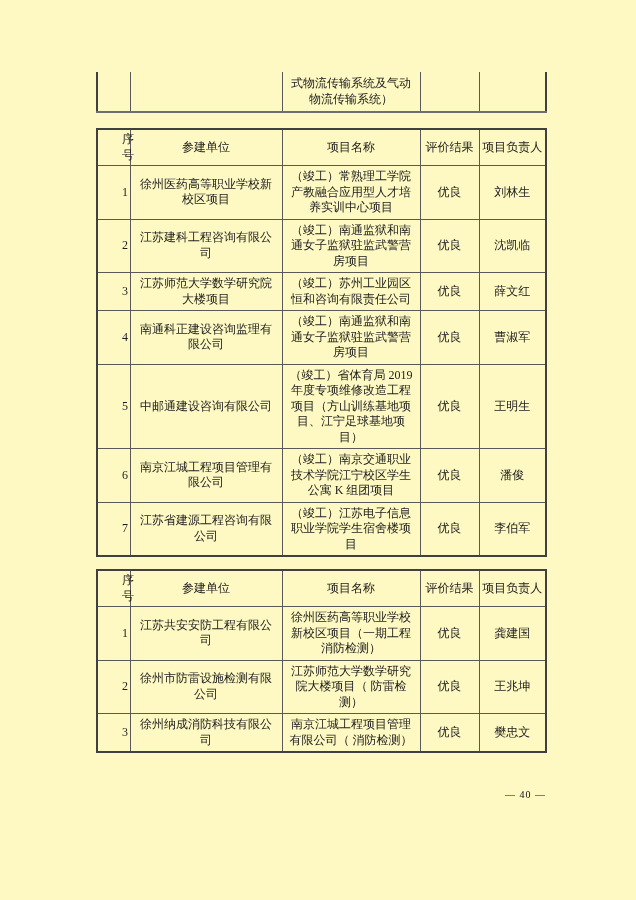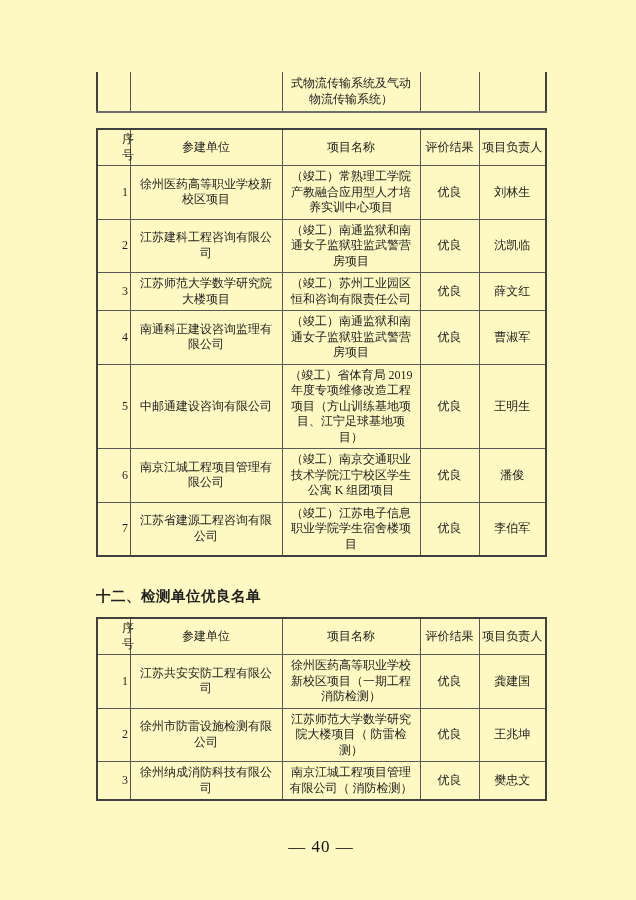--- a/index.html
+++ b/index.html
@@ -64,22 +64,22 @@
     letter-spacing: 0.5px;
     margin: 0;
   }
   .h11 { margin-top: 15px; }
   .h12 { margin-top: 30px; }
   .t1 { margin-top: 15px; }
   .t2 { margin-top: 12px; }
   
   .page-number {
     margin-top: 36px;
-    text-align: center;
-    font-size: 17px;
+    text-align: right;
+    font-size: 10px;
     color: #111111;
     letter-spacing: 1px;
   }
 </style>
 </head>
 <body>
 
 <div class="page">
   <div class="content">
 
@@ -166,21 +166,20 @@
           <tr>
             <td class="c0">7</td>
             <td class="c1">江苏省建源工程咨询有限公司</td>
             <td class="c2">（竣工）江苏电子信息职业学院学生宿舍楼项目</td>
             <td class="c3">优良</td>
             <td class="c4">李伯军</td>
           </tr>
         </tbody>
     </table>
 
-    <h2 class="section-heading h12">十二、检测单位优良名单</h2>
 
     <table class="data-table t2">
       <colgroup>
         <col class="c0">
           <col class="c1">
           <col class="c2">
           <col class="c3">
           <col class="c4">
       </colgroup>
       <thead>

